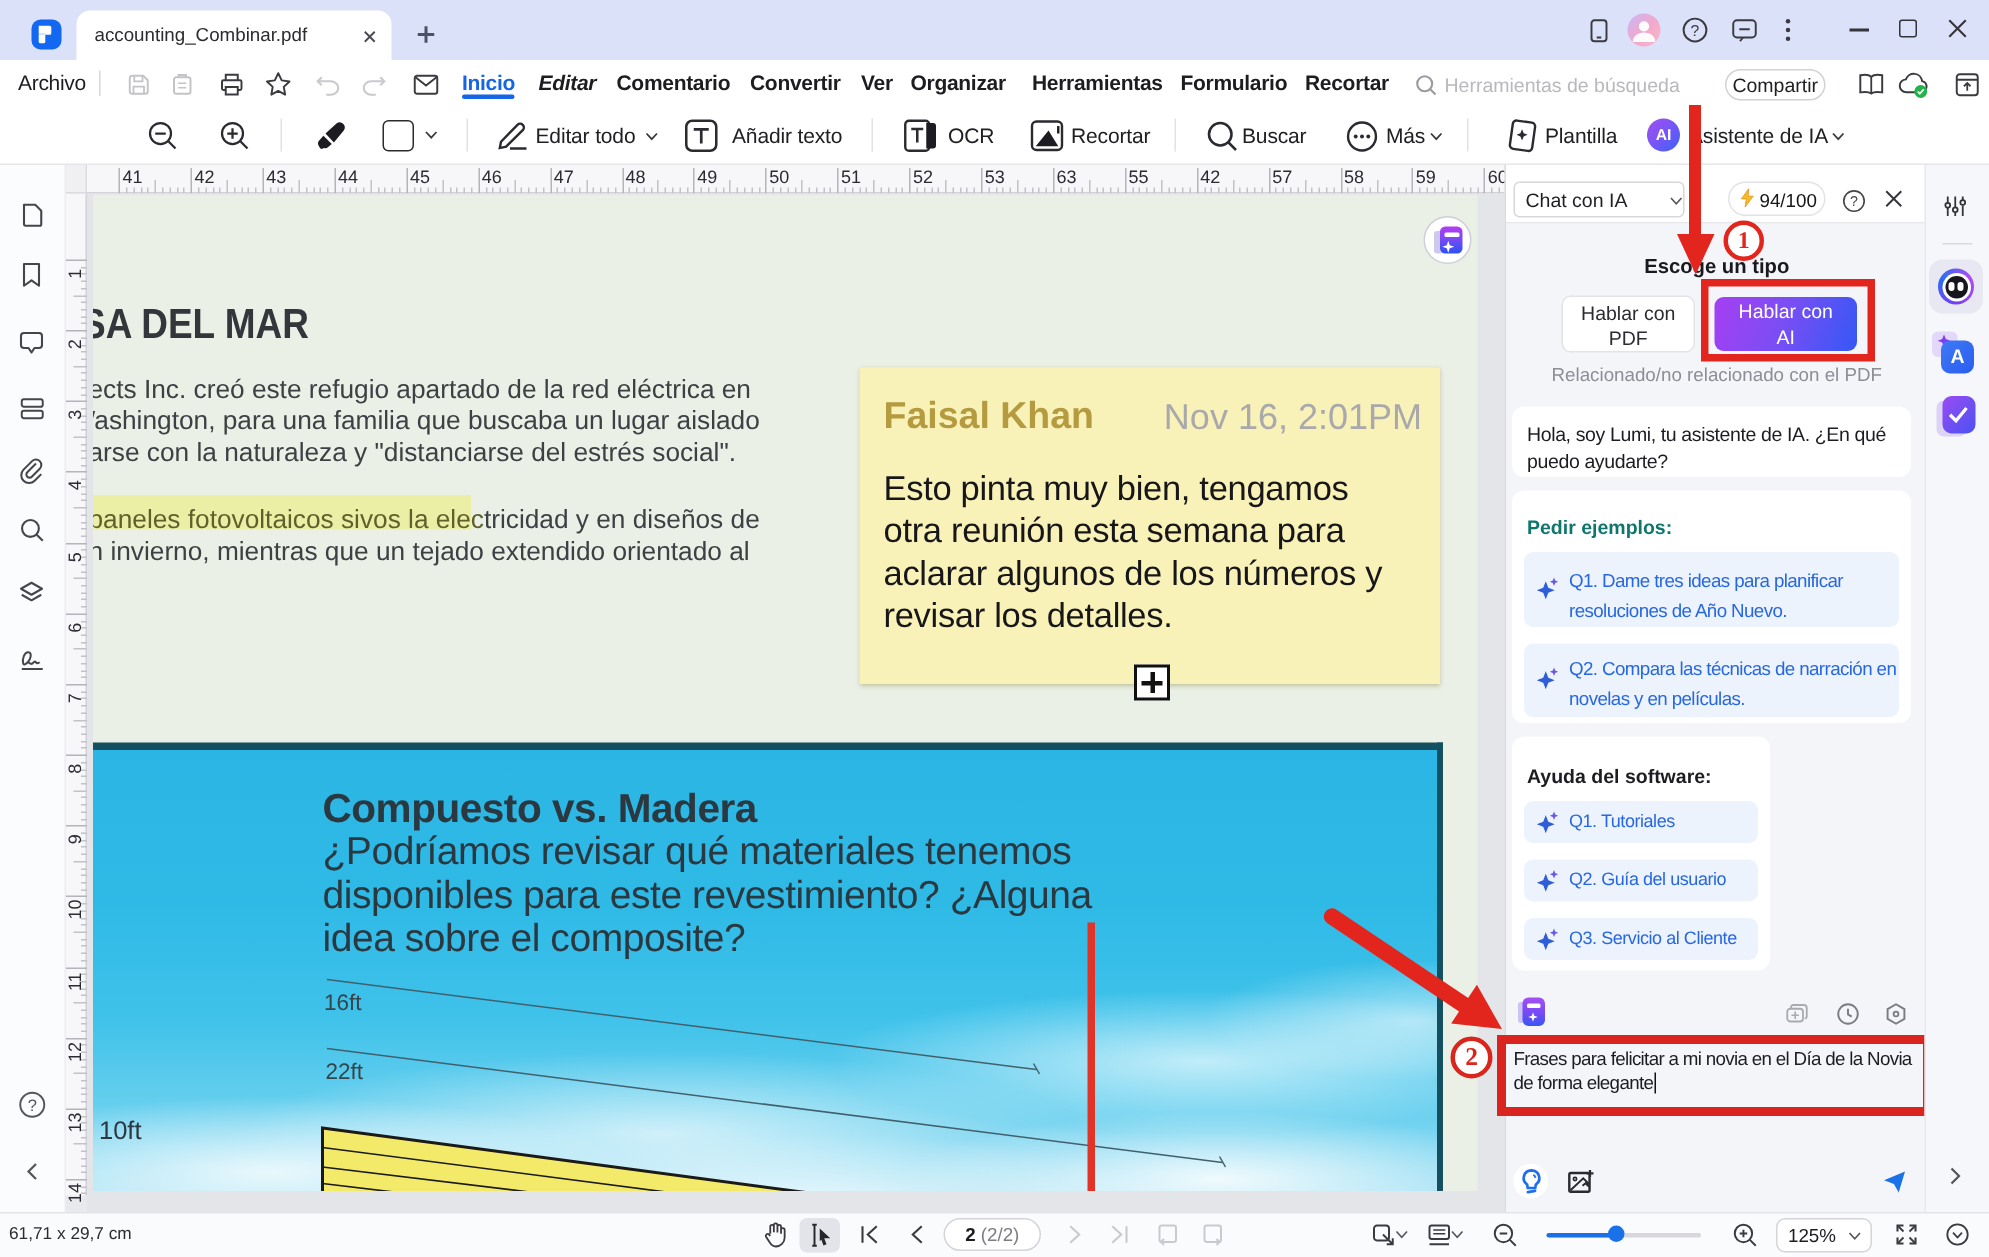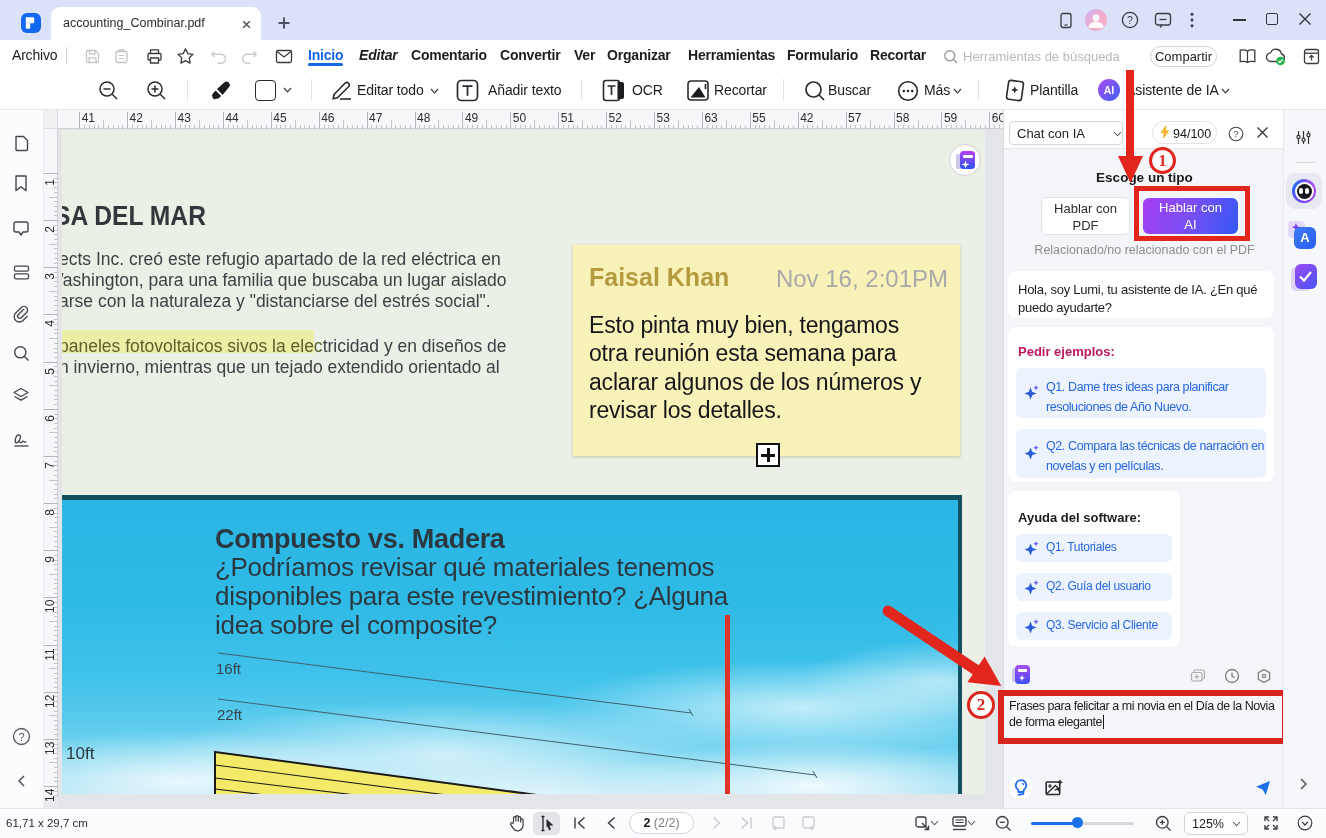--- a/index.html
+++ b/index.html
@@ -805,21 +805,21 @@
 
 <div class="abs" style="left:1004px;top:170px;width:281px;text-align:center;font-size:13.5px;font-weight:700;color:#1a1a1e;">Escoge un tipo</div>
 <div class="abs" style="left:1041px;top:197px;width:89px;height:38px;background:#fff;border:1px solid #e3e3e8;border-radius:6px;text-align:center;font-size:13px;color:#2b2b31;line-height:17px;padding-top:2px;">Hablar con<br>PDF</div>
 <div class="abs" style="left:1143px;top:198px;width:95px;height:36px;background:linear-gradient(110deg,#a63ff3 0%,#7a4ef4 48%,#3458f6 100%);border-radius:6px;text-align:center;font-size:13px;color:#fff;line-height:17px;padding-top:1px;">Hablar con<br>AI</div>
 <div class="abs" style="left:1004px;top:243px;width:281px;text-align:center;font-size:12.5px;color:#8d8d95;">Relacionado/no relacionado con el PDF</div>
 
 <div class="abs card" style="left:1008px;top:271px;width:266px;height:47px;"></div>
 <div class="abs" style="left:1018px;top:281px;font-size:13px;letter-spacing:-0.25px;color:#1c1c22;line-height:17.5px;">Hola, soy Lumi, tu asistente de IA. ¿En qué<br>puedo ayudarte?</div>
 
 <div class="abs card" style="left:1008px;top:327px;width:266px;height:155px;"></div>
-<div class="abs" style="left:1018px;top:344px;font-size:13px;font-weight:700;color:#be185d;">Pedir ejemplos:</div>
+<div class="abs" style="left:1018px;top:344px;font-size:13px;font-weight:700;color:#0f766e;">Pedir ejemplos:</div>
 <div class="abs qrow" style="left:1016px;top:368px;width:250px;height:50px;"></div>
 <svg class="abs" style="left:1024px;top:384px;" width="16" height="17" viewBox="0 0 16 17">
     <path d="M6.5 3.5 l1.7 4.3 4.3 1.7 -4.3 1.7 -1.7 4.3 -1.7-4.3 -4.3-1.7 4.3-1.7z" fill="#2e5fd8"></path>
     <path d="M12 1 l0.8 2 2 0.8 -2 0.8 -0.8 2 -0.8-2 -2-0.8 2-0.8z" fill="#6a59e8"></path>
   </svg>
 <div class="abs qtxt" style="left:1046px;top:377px;line-height:20px;">Q1. Dame tres ideas para planificar<br>resoluciones de Año Nuevo.</div>
 <div class="abs qrow" style="left:1016px;top:429px;width:250px;height:49px;"></div>
 <svg class="abs" style="left:1024px;top:444px;" width="16" height="17" viewBox="0 0 16 17">
     <path d="M6.5 3.5 l1.7 4.3 4.3 1.7 -4.3 1.7 -1.7 4.3 -1.7-4.3 -4.3-1.7 4.3-1.7z" fill="#2e5fd8"></path>
     <path d="M12 1 l0.8 2 2 0.8 -2 0.8 -0.8 2 -0.8-2 -2-0.8 2-0.8z" fill="#6a59e8"></path>

